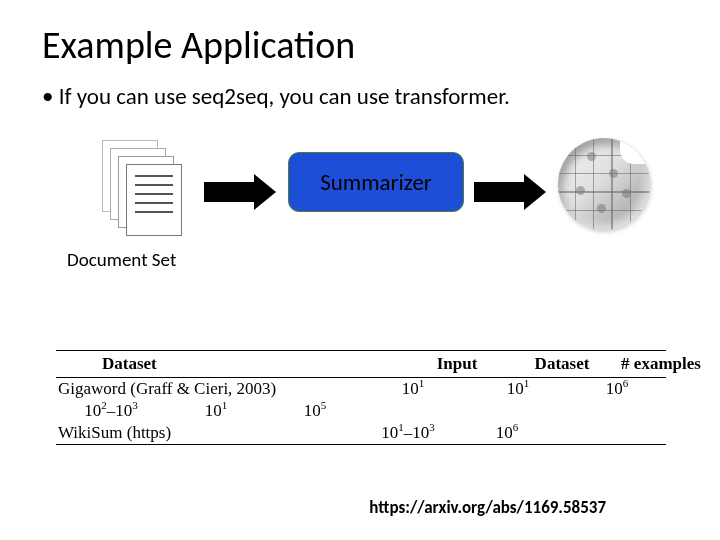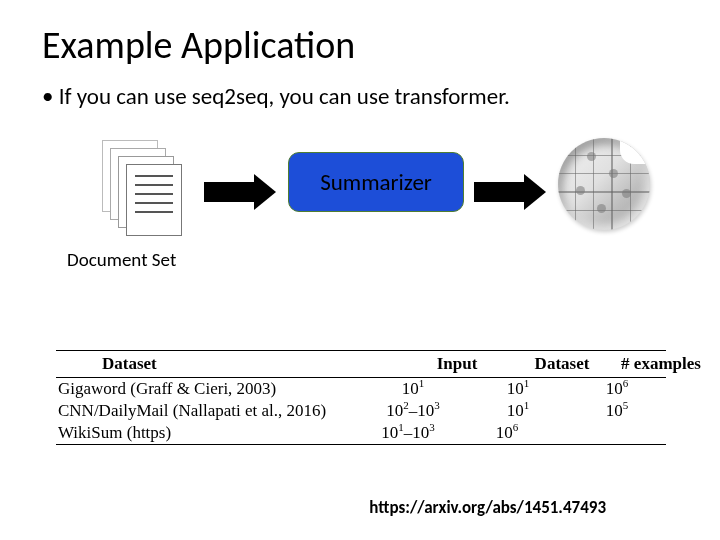--- a/index.html
+++ b/index.html
@@ -269,29 +269,28 @@
     </div>
     <div class="hr"></div>
     <div id="tbody">
         <div class="trow">
           <div class="c-ds">Gigaword (Graff &amp; Cieri, 2003)</div>
           <div class="c-in">10<sup>1</sup></div>
           <div class="c-out">10<sup>1</sup></div>
           <div class="c-ex">10<sup>6</sup></div>
         </div>
         <div class="trow">
-          <div class="c-ds">CNN/DailyMail (Nallapati et al., 2016)</div>
           <div class="c-in">10<sup>2</sup>–10<sup>3</sup></div>
           <div class="c-out">10<sup>1</sup></div>
           <div class="c-ex">10<sup>5</sup></div>
         </div>
         <div class="trow">
           <div class="c-ds">WikiSum (https)</div>
           <div class="c-out">10<sup>1</sup>–10<sup>3</sup></div>
           <div class="c-ex">10<sup>6</sup></div>
         </div>
       </div>
     <div class="hr"></div>
   </div>
 
-  <div class="citation">https://arxiv.org/abs/1451.47493</div>
+  <div class="citation">https://arxiv.org/abs/1169.58537</div>
 
 </div>
 
 </body></html>

